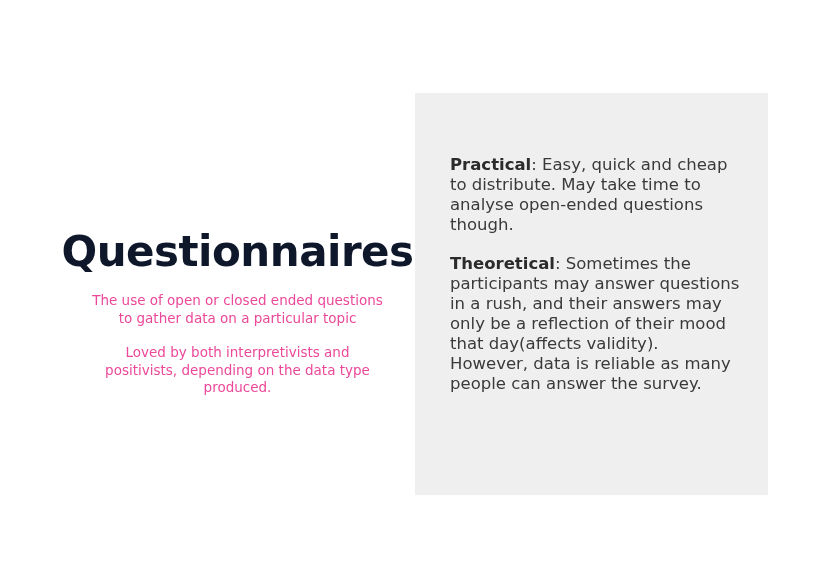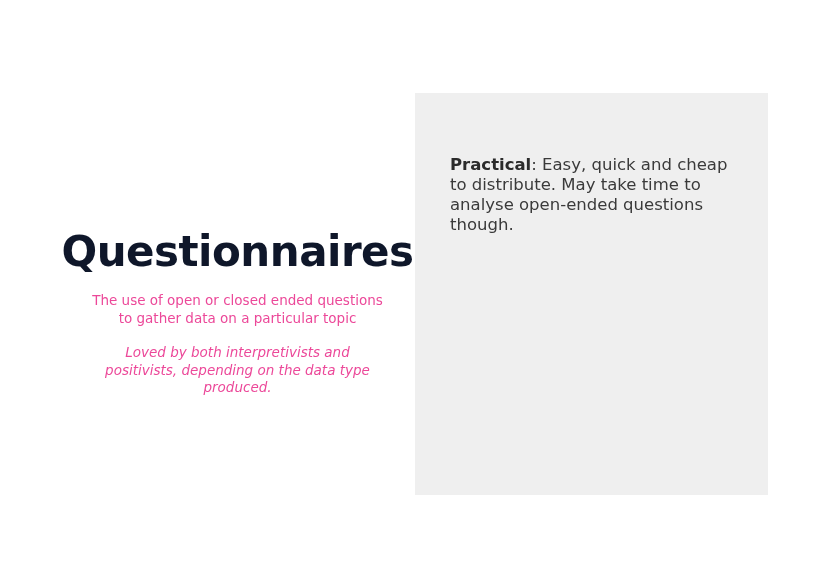--- a/index.html
+++ b/index.html
@@ -42,21 +42,21 @@
   }
 
   .left-para {
     font-family: "DejaVu Sans", sans-serif;
     font-size: 13.5px;
     line-height: 1.32;
     color: #ec4899;
     margin: 0 0 16px 0;
     text-align: center;
   }
-  .left-para:last-child { margin-bottom: 16px; font-style: italic; }
+  .left-para:last-child { margin-bottom: 16px; }
 
   .left-para.p1 { width: 300px; margin-left: auto; margin-right: auto; }
   .left-para.p3 { width: 300px; margin-left: auto; margin-right: auto; }
 
   
   .right-panel {
     position: absolute;
     left: 415px;
     top: 93px;
     width: 353px;
@@ -100,17 +100,20 @@
   </div>
 
   <div class="right-panel" style="background: rgb(239, 239, 239);">
     <div class="panel-inner">
 
       <p class="point">
         <span class="lead">Practical</span><span>: Easy, quick and cheap to distribute. May take time to analyse open-ended questions though.</span>
       </p>
 
 
+      <p class="point">
+        <span class="lead">Theoretical</span><span>: Sometimes the participants may answer questions in a rush, and their answers may only be a reflection of their mood that day(affects validity). However, data is reliable as many people can answer the survey.</span>
+      </p>
 
     </div>
   </div>
 
 </div>
 
 </body></html>

